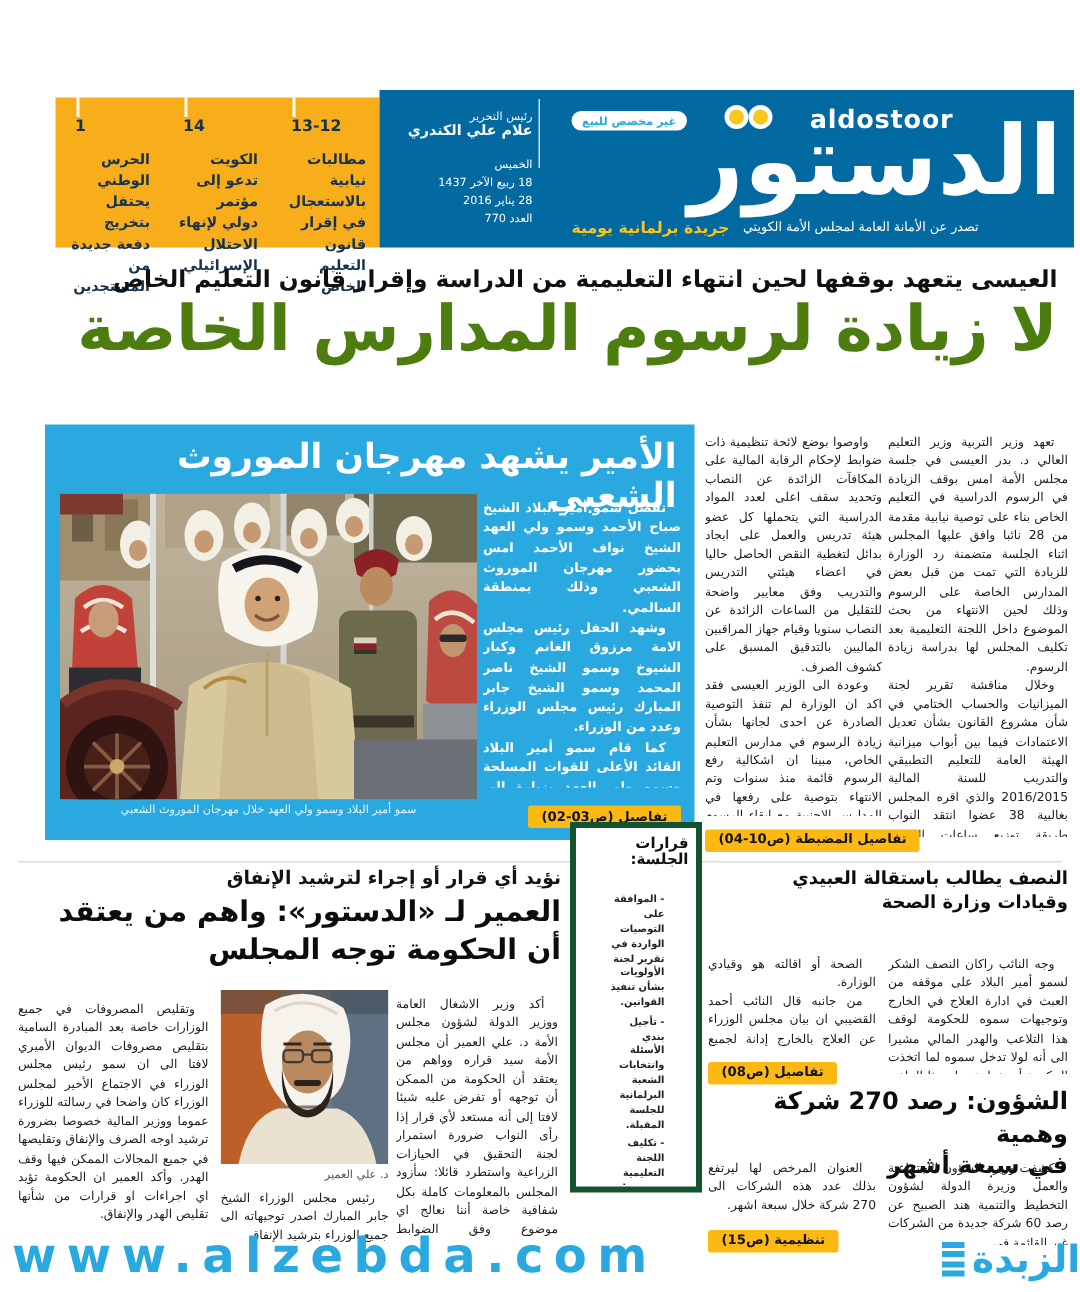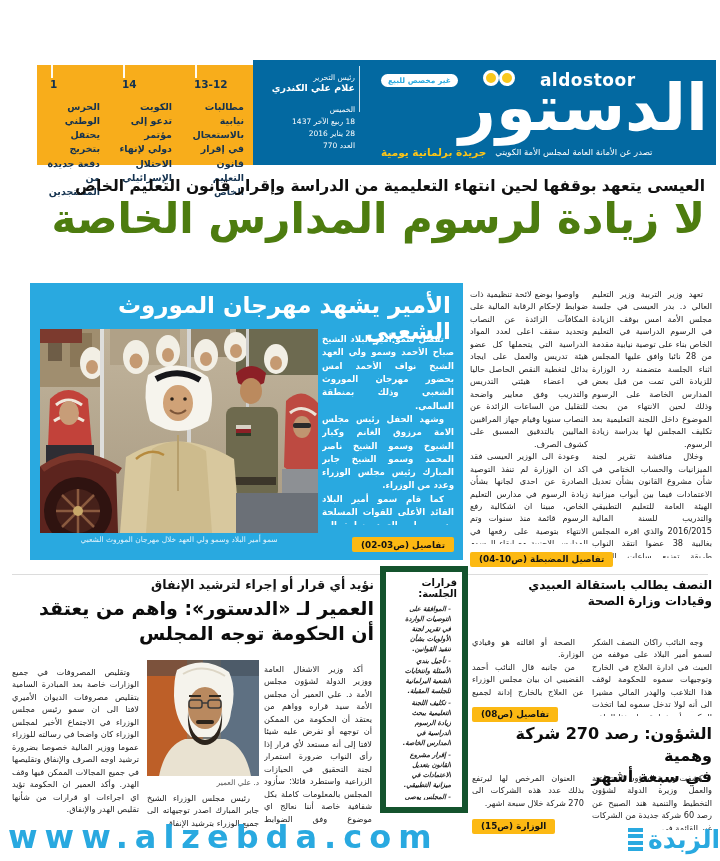--- a/index.html
+++ b/index.html
@@ -46,23 +46,23 @@
   .photo-main{position:absolute;left:10px;top:46px;width:278px;height:204px;overflow:hidden;}
   .photo-main svg{display:block;width:100%;height:100%;}
   .photo-cap{position:absolute;left:10px;top:252px;width:278px;font-size:7.5px;color:#e2f4fd;text-align:center;}
   .side{position:absolute;right:9px;top:50px;width:132px;height:192px;overflow:hidden;color:#fff;font-size:8.6px;font-weight:bold;line-height:1.55;text-align:justify;}
   .side p{margin:0;text-indent:10px;}
   .f-tag{position:absolute;right:9px;bottom:8px;}
 
   .sep{left:12px;top:574px;width:696px;height:1px;background:#dcdcdc;}
 
   
-  .decisions{left:380px;top:566px;width:88px;height:247px;border:6px solid #14532d;background:#fff;box-sizing:border-box;padding:5px 5px 3px;}
+  .decisions{left:380px;top:548px;width:88px;height:247px;border:4px solid #14532d;background:#fff;box-sizing:border-box;padding:5px 5px 3px;}
   .dec-title{font-size:10px;font-weight:bold;color:#0f0f0f;text-align:right;margin:0 0 5px;}
-  .dec-list{margin:6px;padding:0;list-style:none;font-size:6.6px;font-weight:bold;line-height:1.5;color:#222;text-align:right;overflow:hidden;max-height:195px;font-style:italic;}
+  .dec-list{margin:16px;padding:0;list-style:none;font-size:6.6px;font-weight:bold;line-height:1.5;color:#222;text-align:right;overflow:hidden;max-height:195px;}
   .dec-list li{margin-bottom:2.5px;}
   .dec-list li::before{content:"- ";}
 
   
   .nisf-h{left:478px;top:577px;width:234px;text-align:right;font-size:12px;font-weight:bold;line-height:1.35;color:#0d0d0d;}
   .nisf-c1{left:592px;top:636px;width:120px;height:80px;}
   .nisf-c2{left:472px;top:636px;width:112px;height:62px;}
   .nisf-tag{left:472px;top:702px;}
   .sho-h{left:478px;top:723px;width:234px;text-align:right;font-size:16px;font-weight:bold;line-height:1.35;color:#0d0d0d;}
   .sho-c1{left:592px;top:772px;width:120px;height:58px;}
@@ -269,21 +269,21 @@
   <div class="abs sho-h">
     <div>الشؤون: رصد 270 شركة وهمية</div>
     <div>في سبعة أشهر</div>
   </div>
   <div class="abs bodycol sho-c1">
     <p>كشفت وزيرة الشؤون الاجتماعية والعمل وزيرة الدولة لشؤون التخطيط والتنمية هند الصبيح عن رصد 60 شركة جديدة من الشركات غير القائمة في</p>
   </div>
   <div class="abs bodycol sho-c2">
     <p>العنوان المرخص لها ليرتفع بذلك عدد هذه الشركات الى 270 شركة خلال سبعة اشهر.</p>
   </div>
-  <div class="abs sho-tag"><span class="tagbox">الوزارة (ص15)</span></div>
+  <div class="abs sho-tag"><span class="tagbox">تنظيمية (ص15)</span></div>
 
   <div class="abs zlogo">
     <span class="zbars">
         <i></i>
         <i></i>
         <i></i>
         <i></i>
       </span>
     <span class="zword">الزبدة</span>
   </div>

